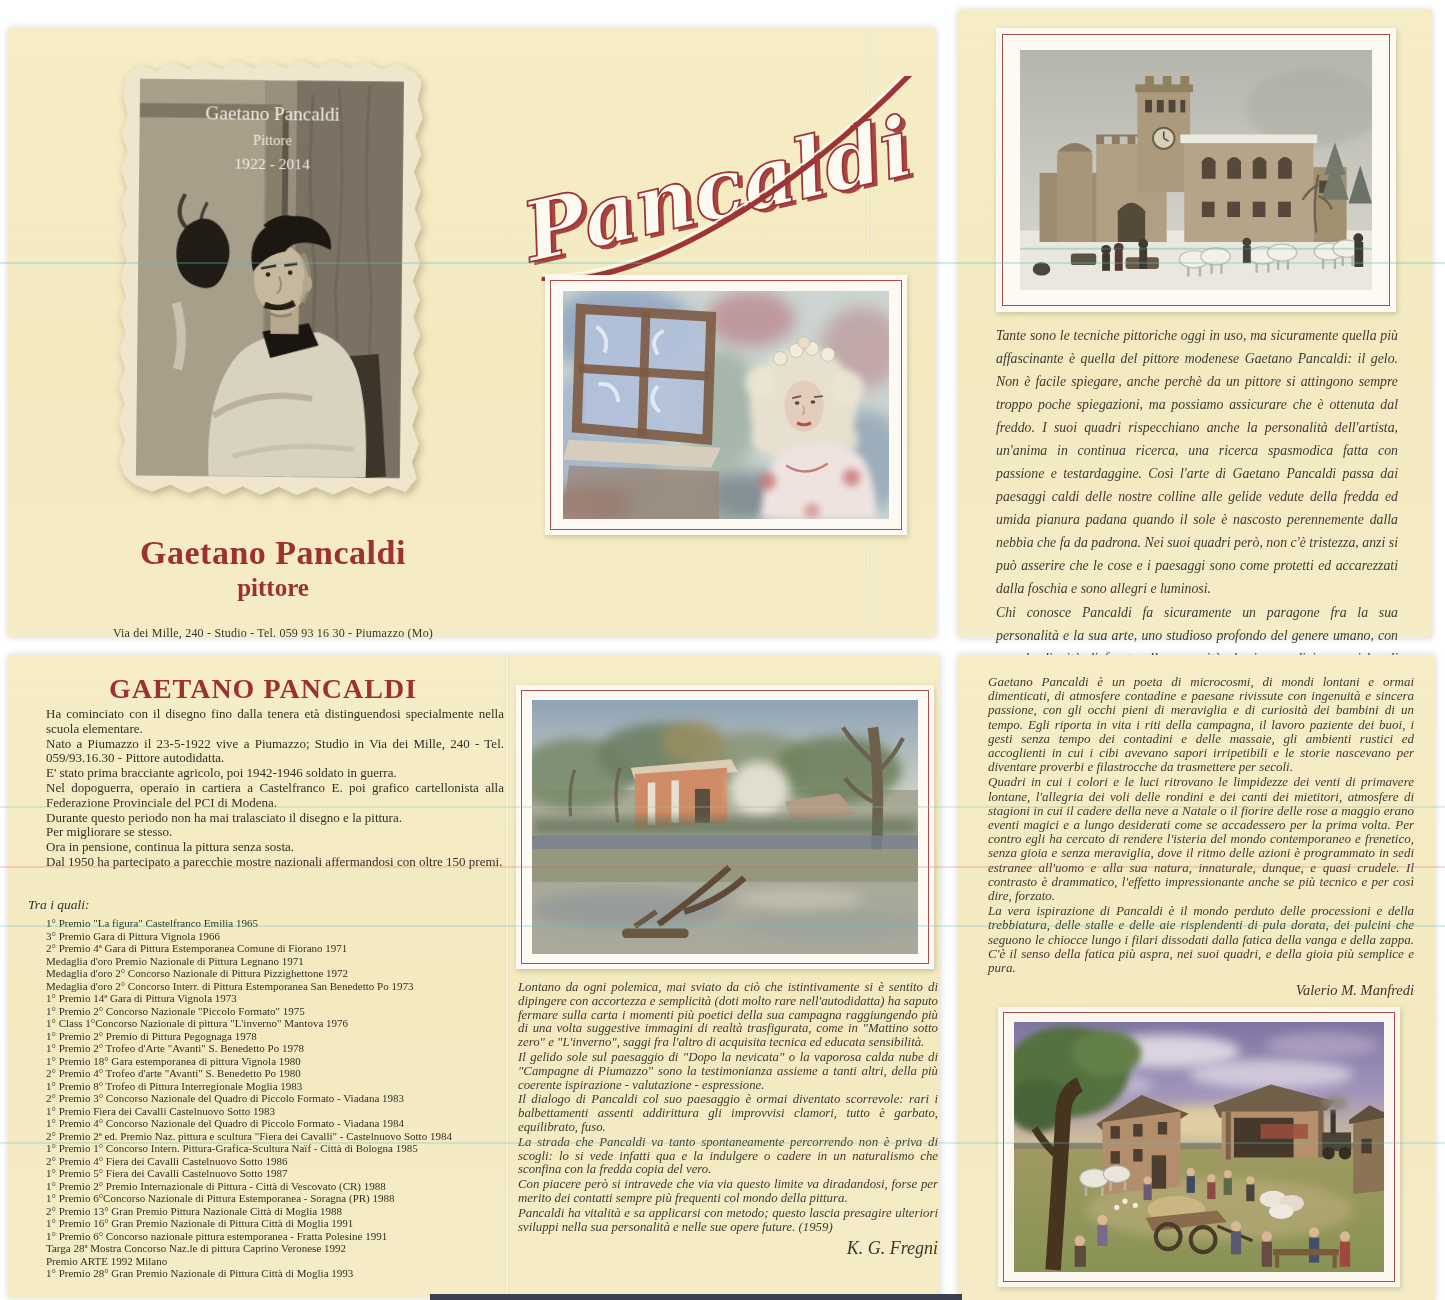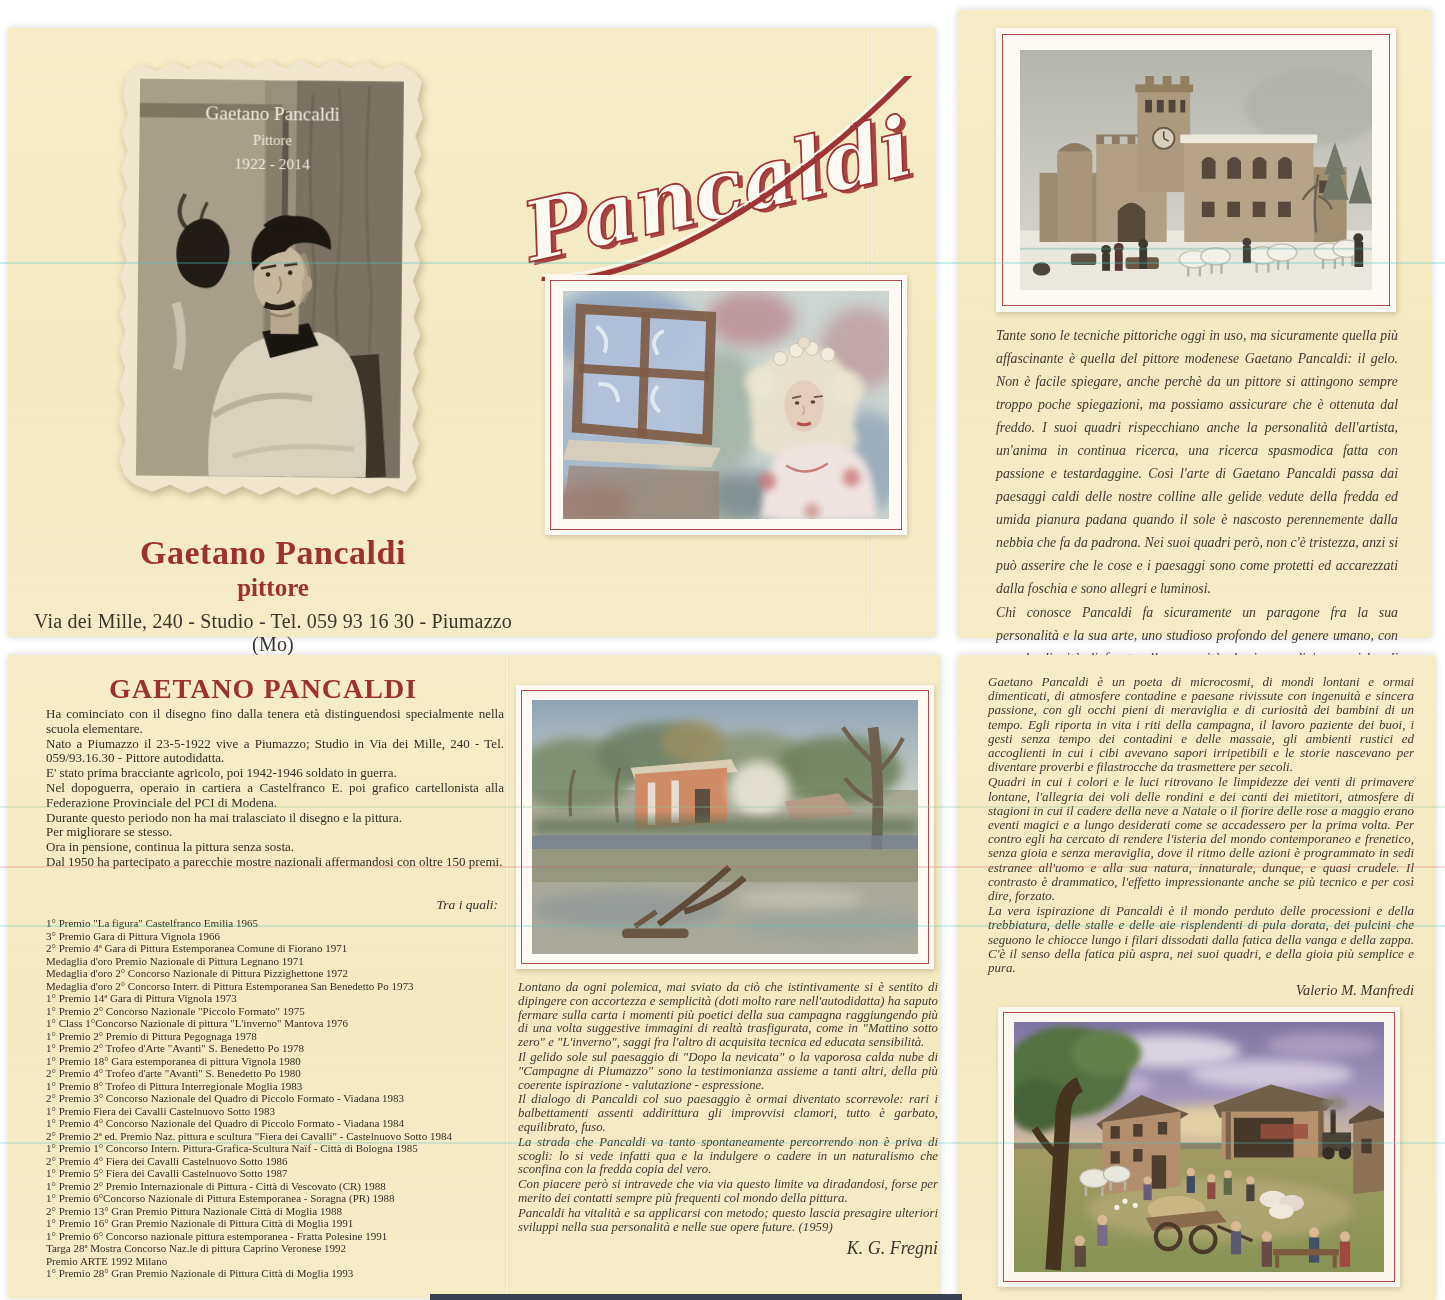--- a/index.html
+++ b/index.html
@@ -14,31 +14,31 @@
   .streak{position:absolute;left:0;right:0;height:2px;z-index:6;pointer-events:none;}
   .mat{position:absolute;background:#fcfaf2;box-shadow:1px 2px 5px rgba(90,70,30,.25);}
   .mat-border{position:absolute;border:1px solid #b24c4c;}
   .painting{position:absolute;overflow:hidden;background:#cfd2c8;}
   .painting svg{display:block;width:100%;height:100%;}
 
   
   .brand{position:absolute;text-align:center;color:#9c3130;}
   .brand .nm{font-size:34px;font-weight:bold;letter-spacing:.5px;}
   .brand .rl{font-size:25px;font-weight:bold;margin-top:2px;}
-  .brand .ad{font-size:20px;font-weight:normal;color:#3c352b;margin-top:8px;letter-spacing:.2px;}
+  .brand .ad{font-size:12px;font-weight:normal;color:#3c352b;margin-top:24px;letter-spacing:.2px;}
 
   
   .essay{position:absolute;font-style:italic;color:#403a31;text-align:justify;}
   .essay p{margin:0 0 1px 0;}
   .essay-sig{text-align:right;margin-top:8px;color:#3c362e;}
 
   .bl-title{position:absolute;text-align:center;color:#9c3130;font-size:28px;font-weight:bold;letter-spacing:1px;}
   .bio{position:absolute;font-size:13px;line-height:14.8px;color:#352f26;text-align:justify;}
   .bio p{margin:0;text-indent:0;}
-  .tra{position:absolute;text-align:right;font-style:italic;font-size:13.5px;color:#352f26;}
+  .tra{position:absolute;text-align:left;font-style:italic;font-size:13.5px;color:#352f26;}
   .prizes{position:absolute;font-size:11px;line-height:12.5px;color:#352f26;}
   .prize-line{white-space:normal;}
 
   .scan-edge{position:absolute;background:#394050;z-index:4;}
   .logo-wrap{position:absolute;}
   .logo-wrap svg{display:block;width:100%;height:100%;}
   .photo-wrap{position:absolute;filter:drop-shadow(2px 3px 4px rgba(80,60,20,.35));}
   .photo-wrap svg{display:block;width:100%;height:100%;}
 </style>
 </head>

